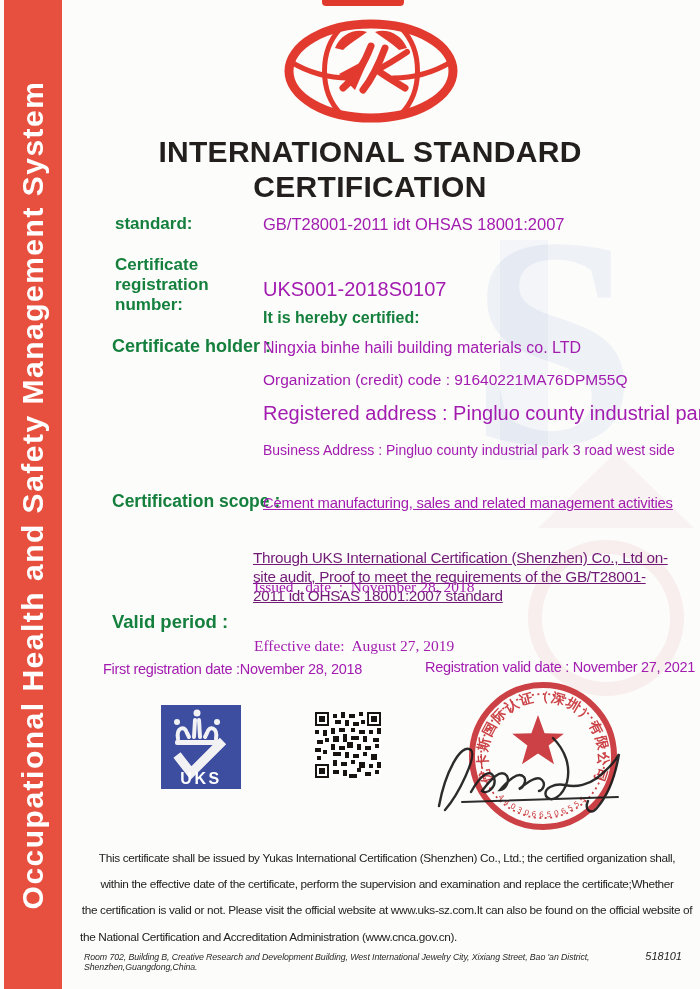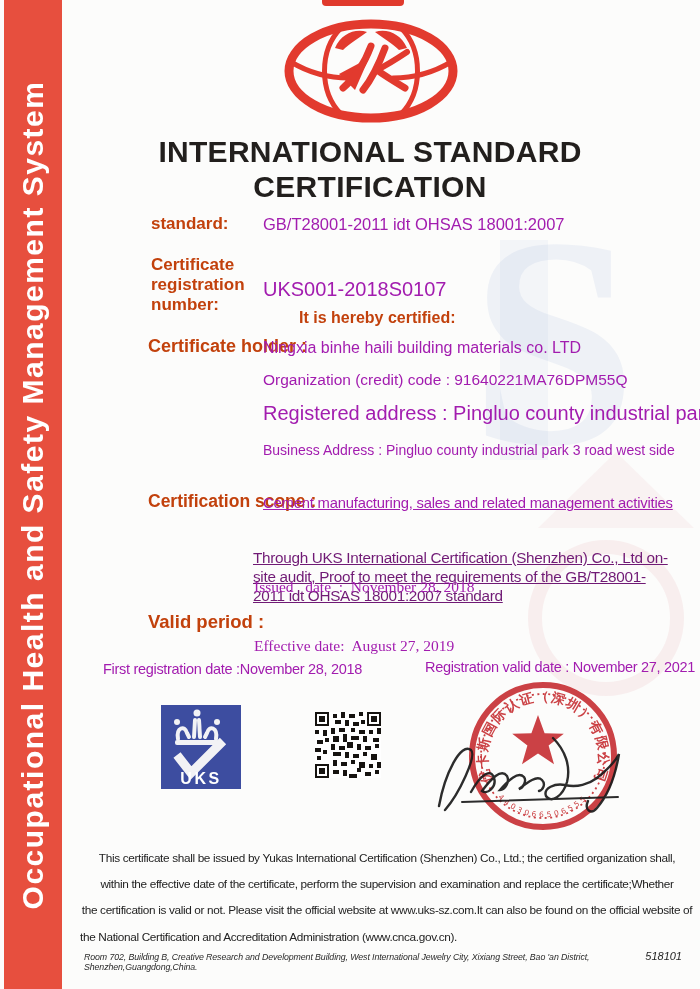--- a/index.html
+++ b/index.html
@@ -15,21 +15,21 @@
   .wm-s{left:470px;top:170px;font-size:300px;font-weight:bold;color:rgba(120,150,210,0.10);font-family:"Liberation Serif",serif;}
   .wm-circle{left:528px;top:540px;width:128px;height:128px;border-radius:50%;border:14px solid rgba(216,120,130,0.10);}
   .wm-tri{left:538px;top:452px;width:0;height:0;border-left:78px solid transparent;border-right:78px solid transparent;border-bottom:76px solid rgba(216,130,140,0.08);}
   .wm-bar{left:500px;top:240px;width:48px;height:220px;background:rgba(140,165,215,0.08);}
   
   .globe-logo{position:absolute;left:283px;top:18px;z-index:1;}
   .title{position:absolute;left:70px;top:134px;width:600px;text-align:center;z-index:1;
          font-weight:bold;font-size:30px;line-height:35px;color:#221f1d;letter-spacing:.3px;}
   
   .abs{position:absolute;z-index:1;}
-  .lbl{font-weight:bold;color:#c2410c;margin-left:36px;}
+  .lbl{font-weight:bold;color:#15803d;}
   .val{color:#a21caf;}
   .pre{white-space:pre;}
   .nowrap{white-space:nowrap;}
   .serif{font-family:"Liberation Serif",serif;}
   
   .uks-badge{position:absolute;left:161px;top:705px;width:80px;height:84px;background:#3d4da0;z-index:1;}
   
   .footer-line{white-space:nowrap;text-align:center;font-size:11.8px;letter-spacing:-0.35px;color:#232323;line-height:26.2px;}
   .addr-row{position:absolute;left:84px;top:950px;width:598px;display:flex;justify-content:space-between;align-items:baseline;z-index:1;font-style:italic;}
   .addr{font-size:8.8px;color:#2a2a2a;letter-spacing:-0.1px;}

